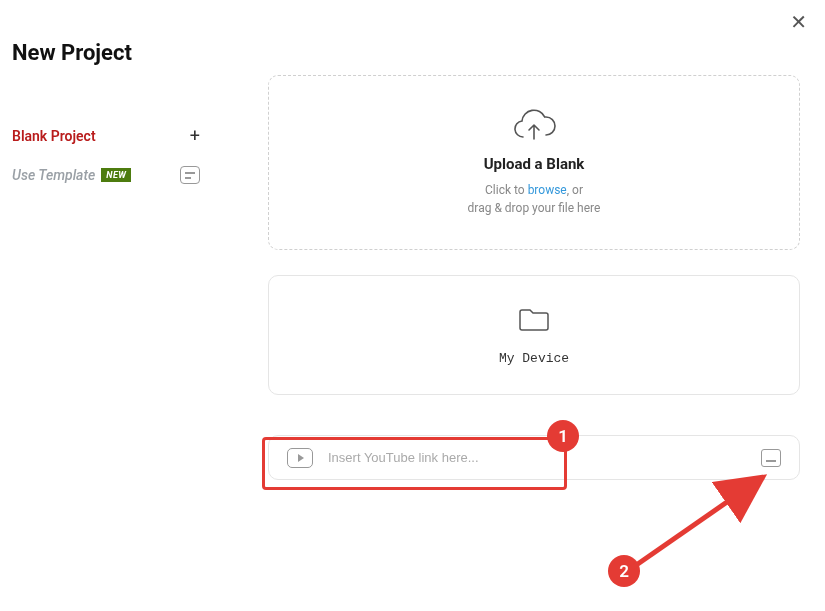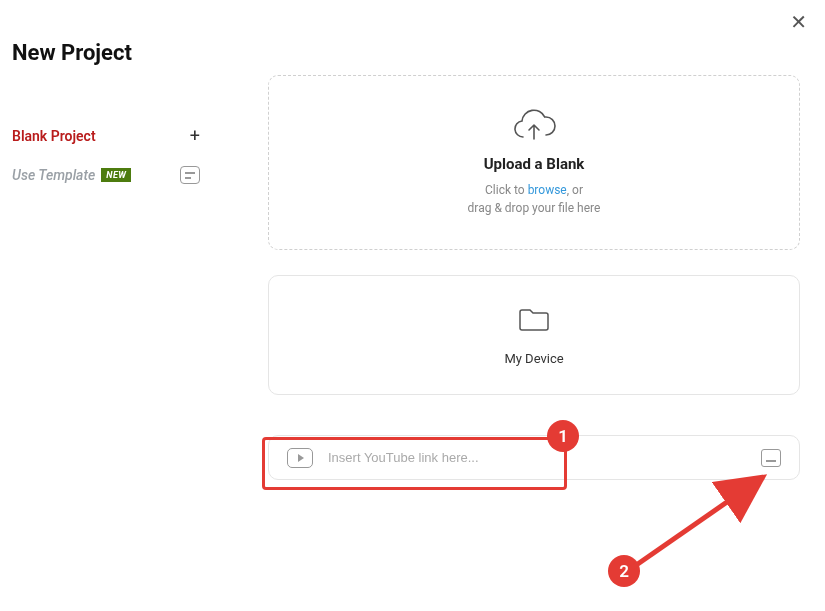--- a/index.html
+++ b/index.html
@@ -108,21 +108,21 @@
       border: 1.5px solid #e5e5e5;
       border-radius: 10px;
       height: 120px;
       display: flex;
       flex-direction: column;
       align-items: center;
       justify-content: center;
       cursor: pointer;
       gap: 18px;
     }
-    .card-label { font-size: 13px; color: #333; }
+    .card-label { font-size: 13px; color: #333; font-family: Liberation Mono, monospace; }
     .link-row {
       border: 1.5px solid #e5e5e5;
       border-radius: 10px;
       height: 45px;
       display: flex;
       align-items: center;
       padding: 0 18px;
       gap: 15px;
       position: relative;
     }

